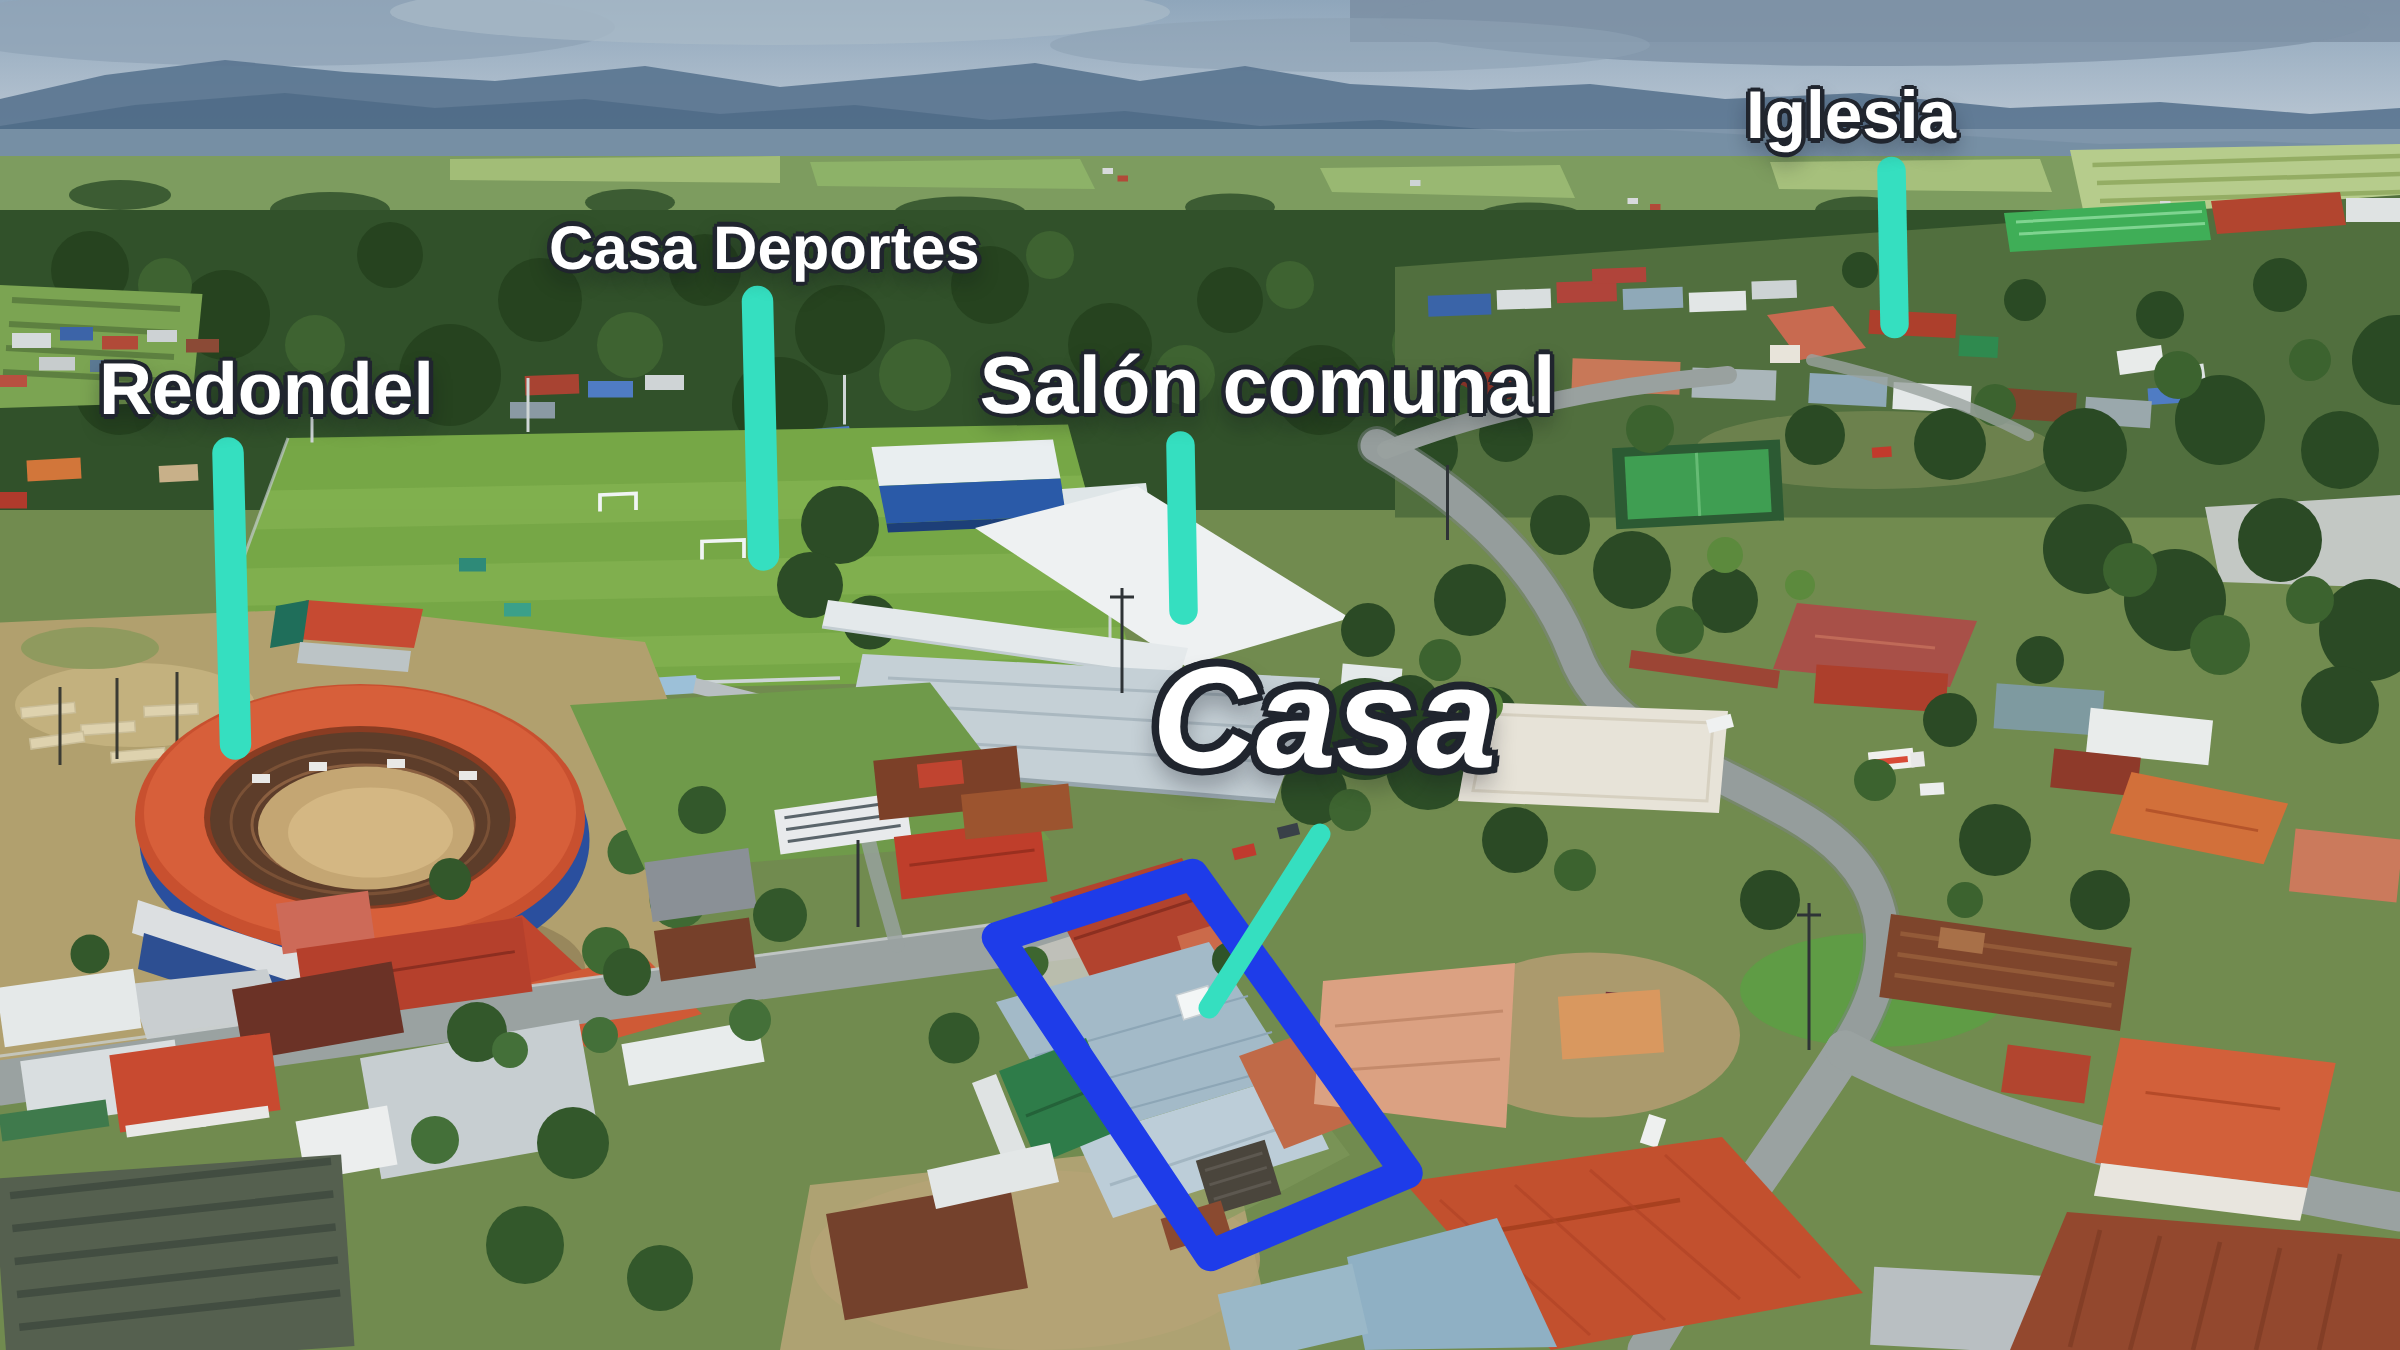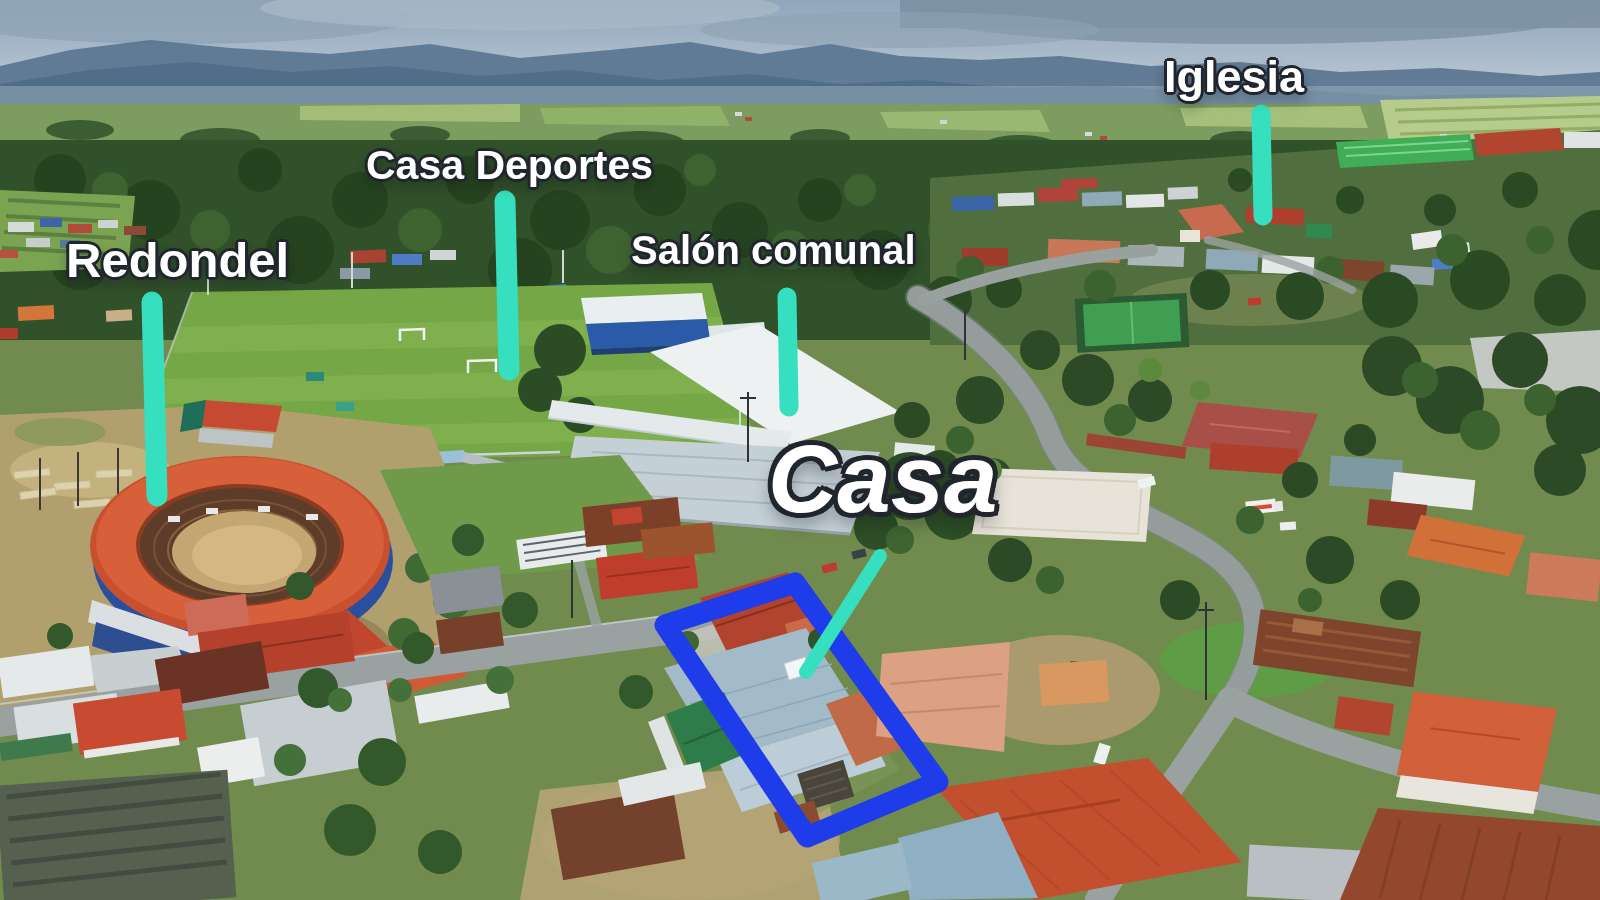--- a/index.html
+++ b/index.html
@@ -6,21 +6,21 @@
   .scene{position:relative;width:1600px;height:900px;overflow:hidden;
          font-family:"Liberation Sans","DejaVu Sans",sans-serif;}
   .scene svg.photo{position:absolute;left:0;top:0;}
   .scene svg.overlay{position:absolute;left:0;top:0;pointer-events:none;}
   .lbl{position:absolute;font-weight:700;color:#ffffff;line-height:1.02;white-space:nowrap;
        text-shadow:3px 0 0 #20252e,-3px 0 0 #20252e,0 3px 0 #20252e,0 -3px 0 #20252e,
                    2px 2px 0 #20252e,-2px 2px 0 #20252e,2px -2px 0 #20252e,-2px -2px 0 #20252e,
                    0 7px 14px rgba(8,12,22,.45);}
   .lbl-redondel{left:54px;top:236px;font-size:49px;margin-left:12px;}
   .lbl-plaza{left:366px;top:145px;font-size:41px;}
-  .lbl-salon{left:631px;top:230px;font-size:40px;}
+  .lbl-salon{left:653px;top:230px;font-size:54px;}
   .lbl-iglesia{left:1164px;top:54px;font-size:45px;}
   .lbl-casa{left:768px;top:430px;font-size:96px;
        text-shadow:5px 0 0 #20252e,-5px 0 0 #20252e,0 5px 0 #20252e,0 -5px 0 #20252e,
                    4px 4px 0 #20252e,-4px 4px 0 #20252e,4px -4px 0 #20252e,-4px -4px 0 #20252e,
                    0 10px 18px rgba(8,12,22,.45);font-style:italic;}
 </style>
 </head>
 <body>
 
 <div class="scene">

